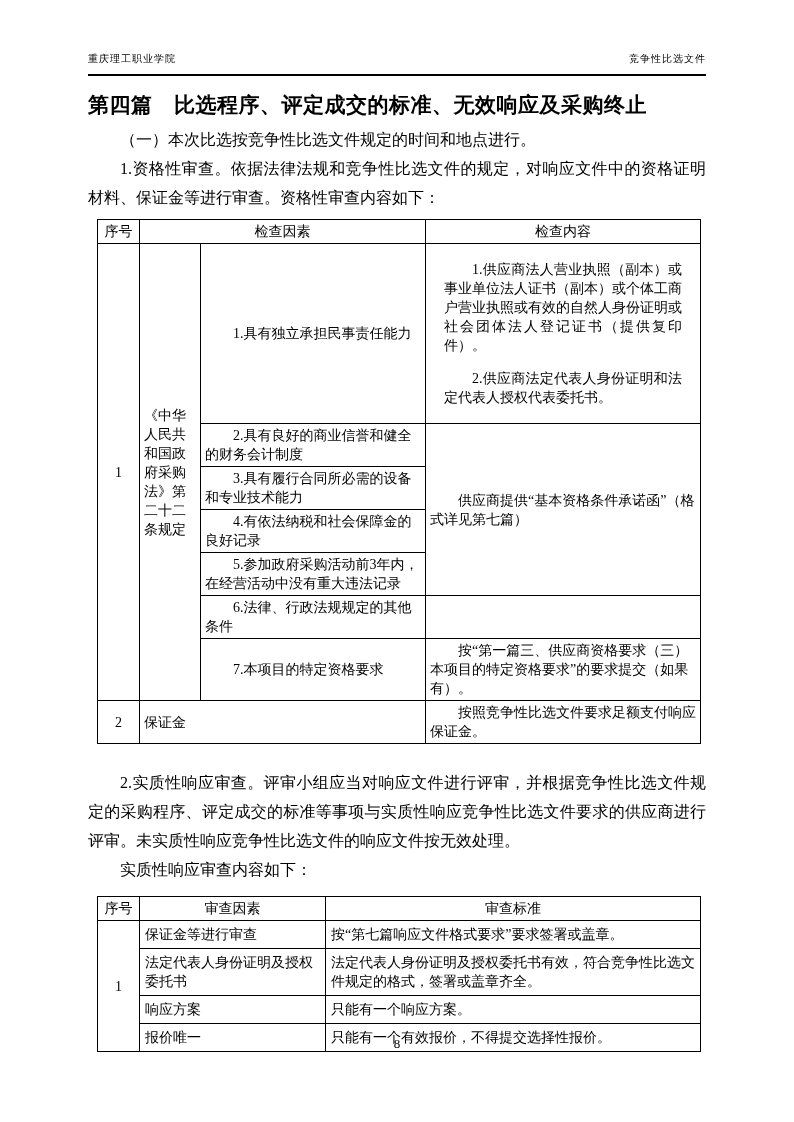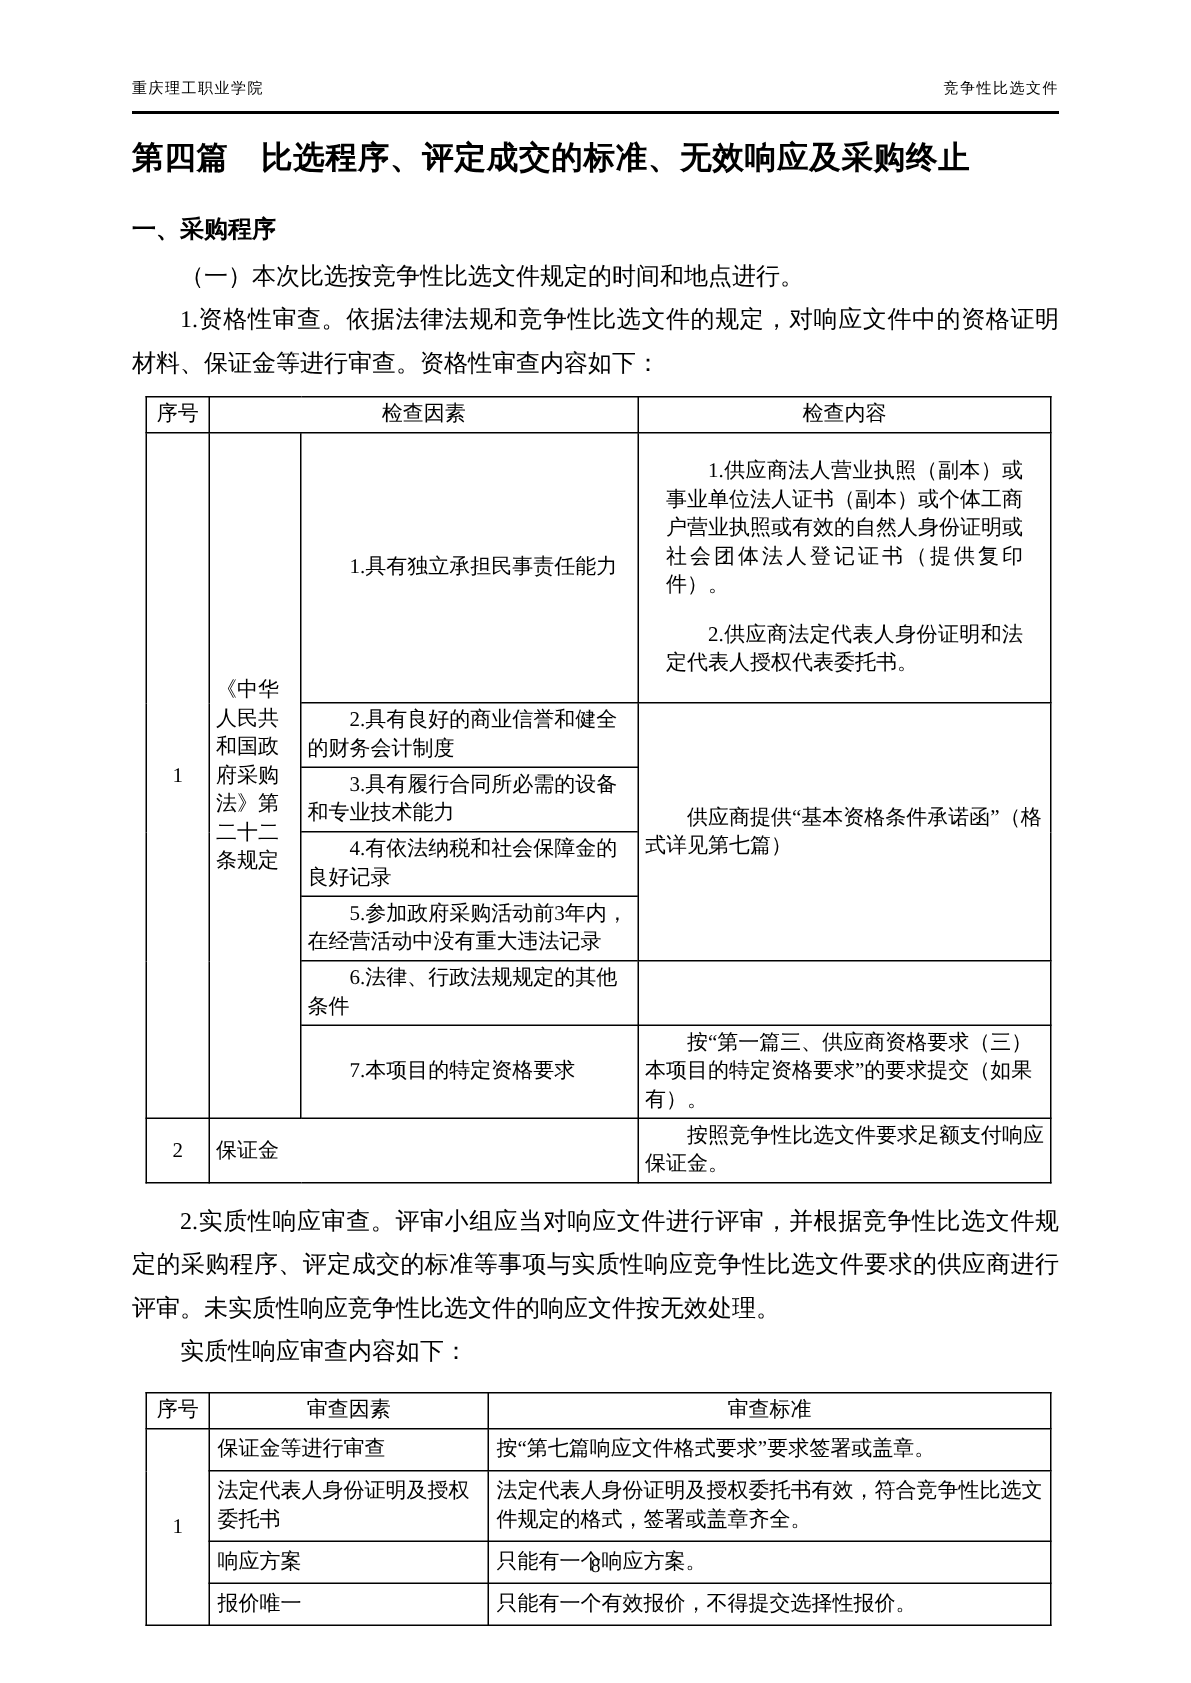--- a/index.html
+++ b/index.html
@@ -50,21 +50,20 @@
 
 <div class="page">
 
   <div class="doc-header">
     <span>重庆理工职业学院</span>
     <span>竞争性比选文件</span>
   </div>
 
   <h1 class="doc-title">第四篇　比选程序、评定成交的标准、无效响应及采购终止</h1>
 
-  <h2 class="section-heading">一、采购程序</h2>
 
   <p class="body first">（一）本次比选按竞争性比选文件规定的时间和地点进行。</p>
   <p class="body">1.资格性审查。依据法律法规和竞争性比选文件的规定，对响应文件中的资格证明材料、保证金等进行审查。资格性审查内容如下：</p>
 
   <table class="doc t1">
     <colgroup>
       <col style="width:42px">
         <col style="width:61px">
         <col style="width:225px">
         <col style="width:275px">
@@ -106,21 +105,21 @@
       <td class="ind">按“第一篇三、供应商资格要求（三）本项目的特定资格要求”的要求提交（如果有）。</td>
     </tr>
     <tr>
       <td class="center">2</td>
       <td colspan="2">保证金</td>
       <td class="ind">按照竞争性比选文件要求足额支付响应保证金。</td>
     </tr>
   </tbody>
     </table>
 
-  <p class="body" style="margin-top:11px">2.实质性响应审查。评审小组应当对响应文件进行评审，并根据竞争性比选文件规定的采购程序、评定成交的标准等事项与实质性响应竞争性比选文件要求的供应商进行评审。未实质性响应竞争性比选文件的响应文件按无效处理。</p>
+  <p class="body" style="margin-top:24px">2.实质性响应审查。评审小组应当对响应文件进行评审，并根据竞争性比选文件规定的采购程序、评定成交的标准等事项与实质性响应竞争性比选文件要求的供应商进行评审。未实质性响应竞争性比选文件的响应文件按无效处理。</p>
   <p class="body">实质性响应审查内容如下：</p>
 
   <table class="doc t2" style="margin-top:12px">
     <colgroup>
       <col style="width:42px">
         <col style="width:186px">
         <col style="width:375px">
     </colgroup>
     <tbody>
         <tr>

